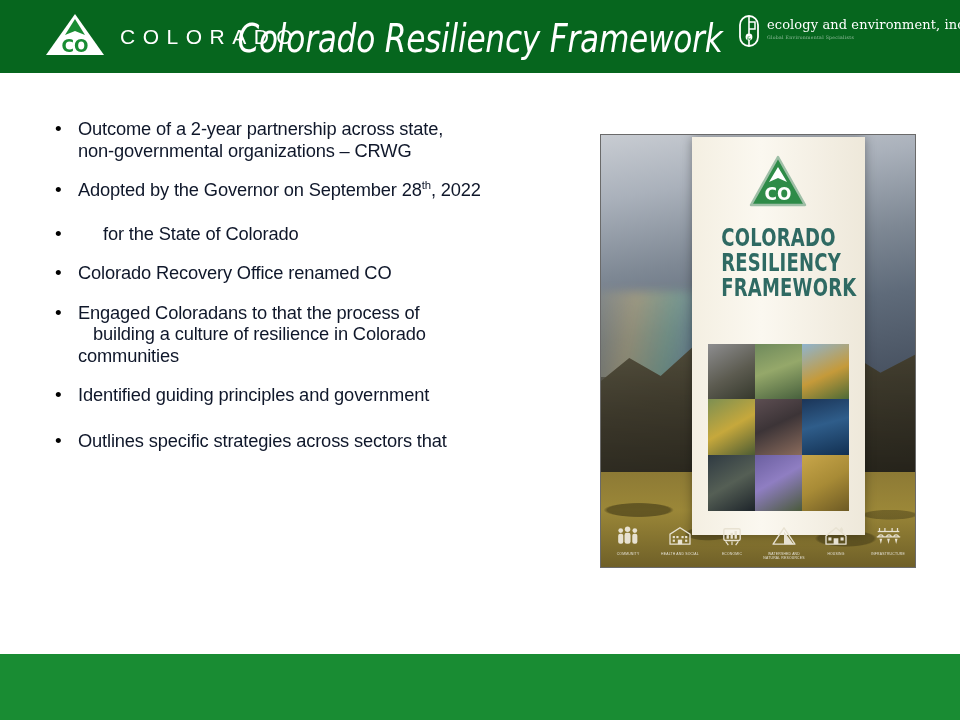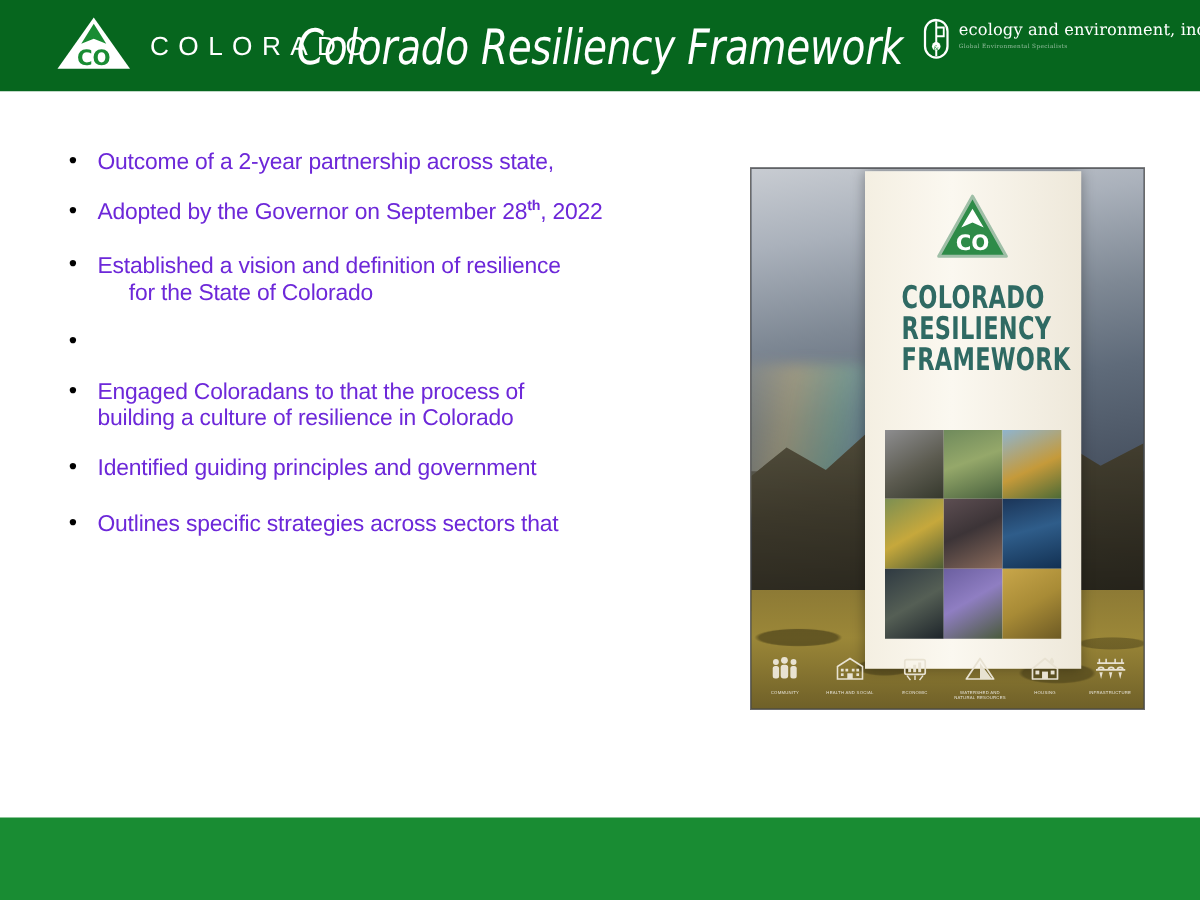--- a/index.html
+++ b/index.html
@@ -51,30 +51,29 @@
     flex: 0 0 auto;
     width: 30px;
     color: #000000;
     font-size: 19px;
     line-height: 21.5px;
     text-align: left;
     padding-left: 7px;
   }
   .bullet-text {
     flex: 1 1 auto;
-    color: #6d28d9;
+    color: #0f172a;
     font-size: 18.3px;
     line-height: 21.5px;
     letter-spacing: -0.15px;
   }
   .bullet-text sup {
     font-size: 0.62em;
     vertical-align: super;
     line-height: 0;
-    font-weight: bold;
   }
 
   
   .poster {
     position: absolute;
     left: 600px; top: 134px;
     width: 316px; height: 434px;
     border: 1px solid #6a6a6a;
     overflow: hidden;
     background: #2b3340;
@@ -249,47 +248,49 @@
 
 <div class="header-bar"></div>
 <div class="header-title">Colorado Resiliency Framework</div>
 
 <div class="content">
 
   <div class="bullet-row">
     <span class="bullet-dot">•</span>
     <span class="bullet-text">
       <span style="display: block;">Outcome of a 2-year partnership across state,</span>
+      <span style="display: block;">non-governmental organizations – CRWG</span>
     </span>
   </div>
 
   <div class="bullet-row" style="margin-bottom:22px;">
     <span class="bullet-dot">•</span>
     <span class="bullet-text"><span>Adopted by the Governor on September 28</span><sup>th</sup><span>, 2022</span></span>
   </div>
 
   <div class="bullet-row">
     <span class="bullet-dot">•</span>
     <span class="bullet-text">
-      <span style="display: block;">Established a vision and definition of resilience</span>
       <span style="display: block; margin-left: 25px;">for the State of Colorado</span>
     </span>
   </div>
 
   <div class="bullet-row">
     <span class="bullet-dot">•</span>
     <span class="bullet-text">
+      <span style="display: block;">Colorado Recovery Office renamed CO</span>
     </span>
   </div>
 
   <div class="bullet-row">
     <span class="bullet-dot">•</span>
     <span class="bullet-text">
       <span style="display: block;">Engaged Coloradans to that the process of</span>
-      <span style="display: block;">building a culture of resilience in Colorado</span>
+      <span style="display: block; margin-left: 15px;">building a culture of resilience in Colorado</span>
+      <span style="display: block;">communities</span>
     </span>
   </div>
 
   <div class="bullet-row" style="margin-bottom:24px;">
     <span class="bullet-dot">•</span>
     <span class="bullet-text">
       <span style="display: block;">Identified guiding principles and government</span>
     </span>
   </div>
 

